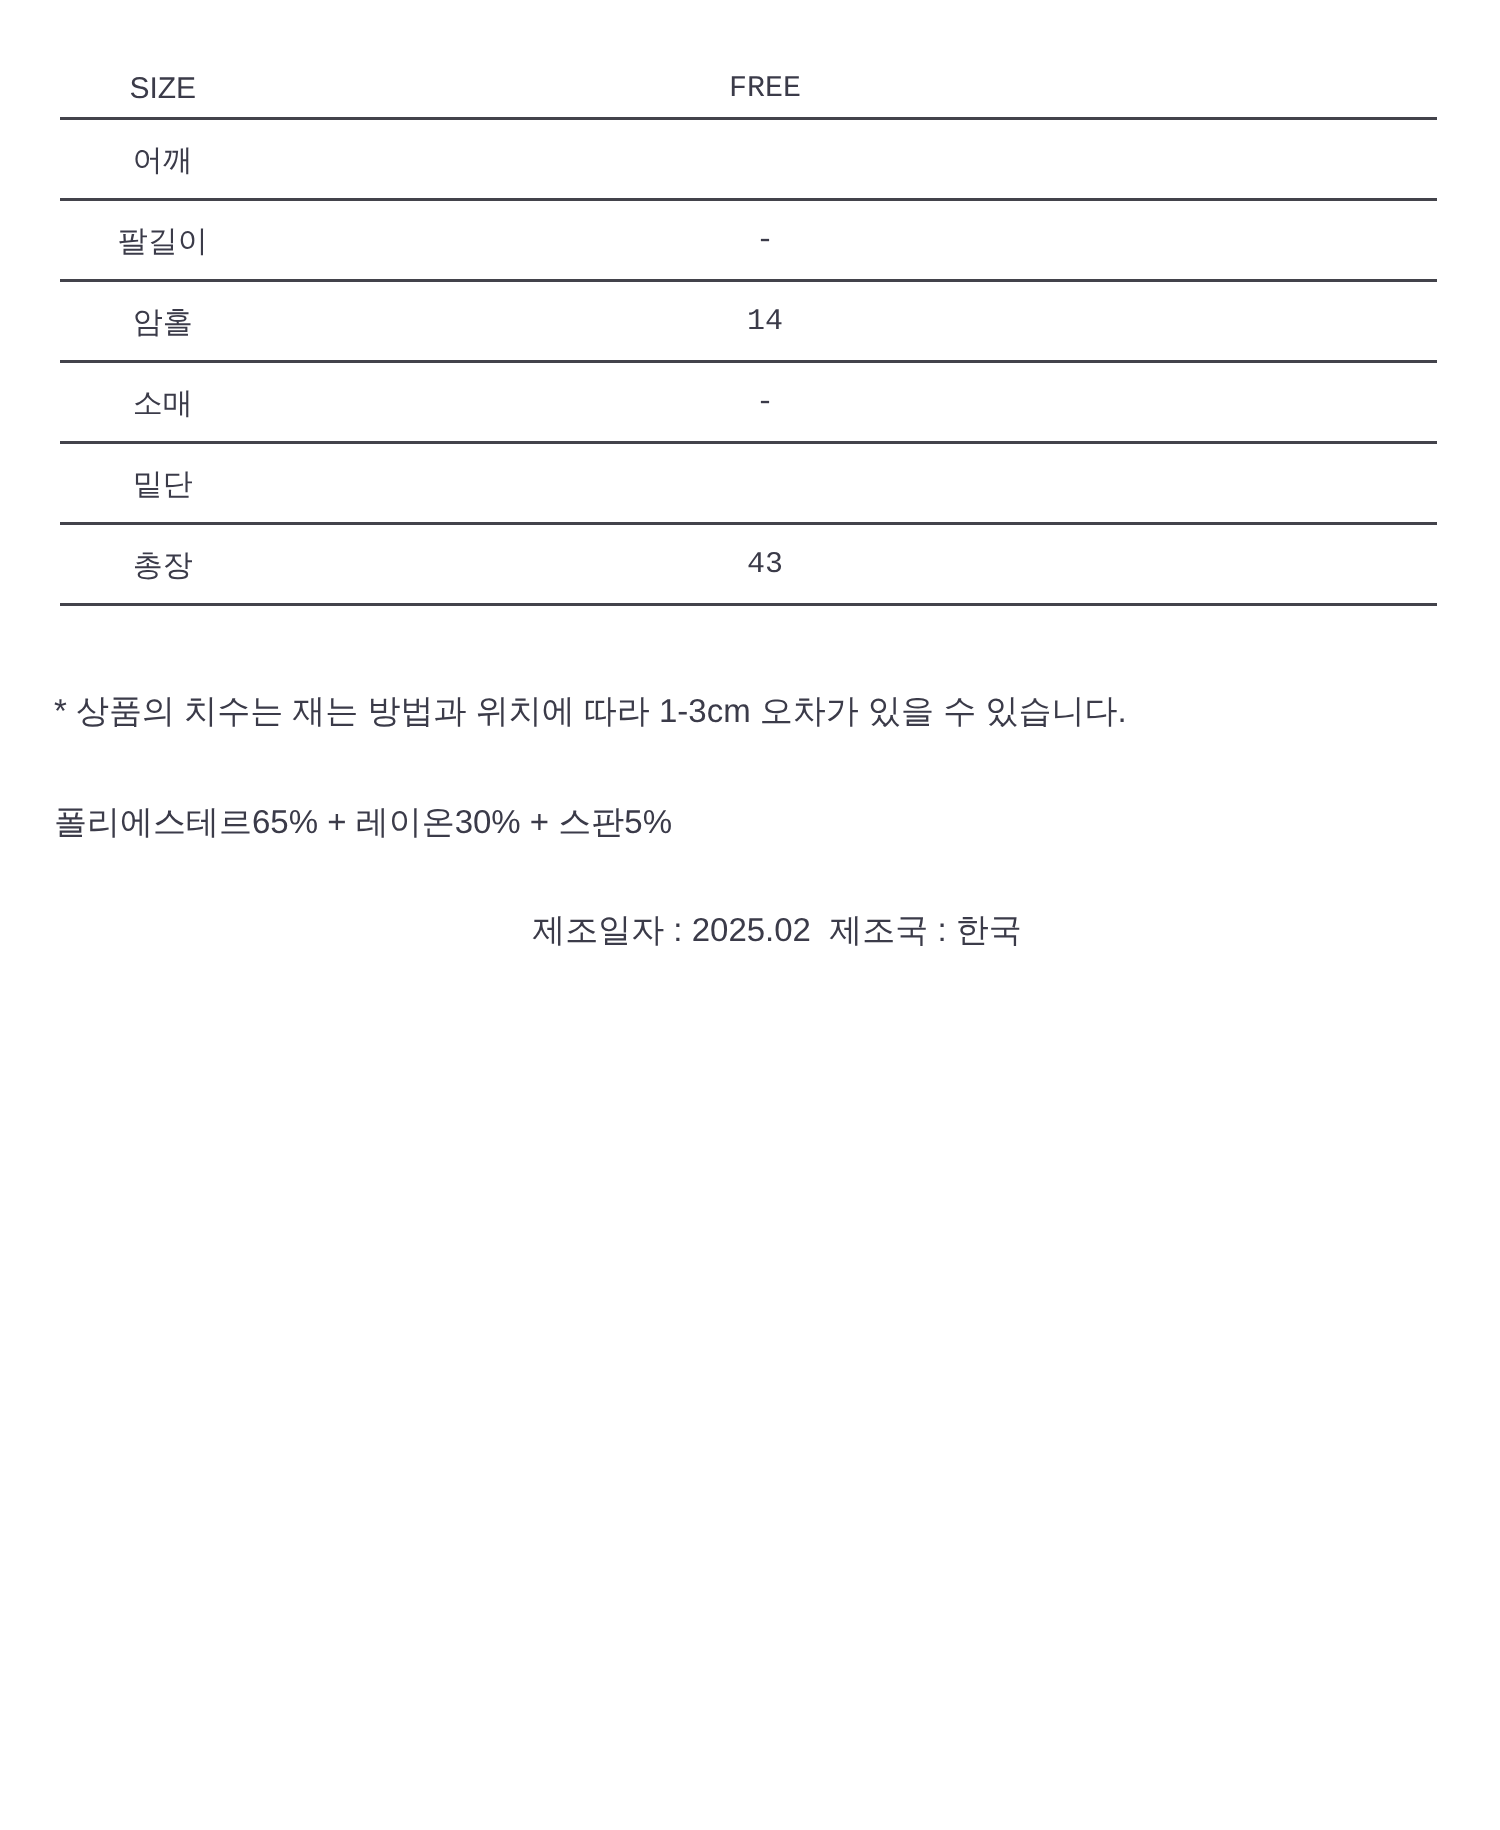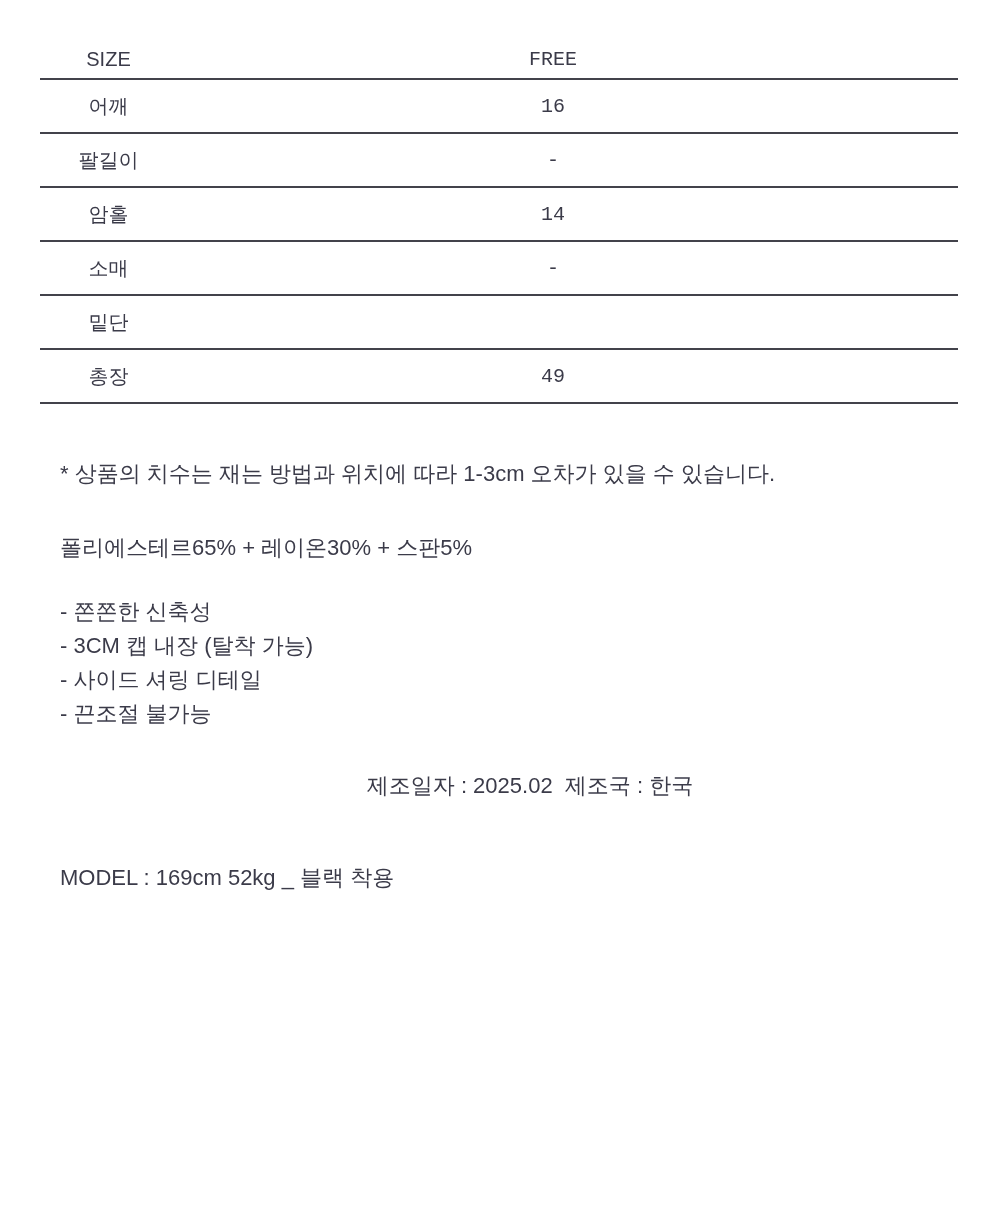--- a/index.html
+++ b/index.html
@@ -24,33 +24,32 @@
   .size-table {
     margin: 40px 42px 0 40px; 
   }
   .t-row {
     display: flex;
     align-items: center;
     box-sizing: border-box;
     height: 54px;
     border-bottom: 2px solid #43434b;
     font-size: 20px;
-    gap: 43px;
   }
   .t-row.header {
     height: 40px;
   }
   .cell {
     text-align: center;
   }
   .cell.label { width: 137px; }
   .cell.value { width: 666px; font-family: Liberation Mono, monospace; }
   
   .info {
-    padding-left: 60px;
+    padding-left: 36px;
     font-size: 22px;
   }
   .line {
     margin: 0;
     line-height: 34px;
     white-space: pre-wrap;
   }
   .note   { margin-top: 53px; }
   .fabric { margin-top: 40px; }
   .list1  { margin-top: 28px; }
@@ -63,58 +62,50 @@
 
 <div class="page">
 
   <div class="size-table">
     <div class="t-row header">
       <div class="cell label">SIZE</div>
       <div class="cell value">FREE</div>
     </div>
     <div class="t-row">
       <div class="cell label">어깨</div>
-      <div class="cell value">16</div>
     </div>
     <div class="t-row">
       <div class="cell label">팔길이</div>
       <div class="cell value">-</div>
     </div>
     <div class="t-row">
       <div class="cell label">암홀</div>
       <div class="cell value">14</div>
     </div>
     <div class="t-row">
       <div class="cell label">소매</div>
       <div class="cell value">-</div>
     </div>
     <div class="t-row">
       <div class="cell label">밑단</div>
     </div>
     <div class="t-row">
       <div class="cell label">총장</div>
-      <div class="cell value">49</div>
+      <div class="cell value">43</div>
     </div>
   </div>
 
   <div class="info">
 
     <p class="line note">* 상품의 치수는 재는 방법과 위치에 따라 1-3cm 오차가 있을 수 있습니다.</p>
 
     <div class="fabric">
       <p class="line">폴리에스테르65% + 레이온30% + 스판5%</p>
     </div>
 
 
-    <div class="list2">
-      <p class="line">- 쫀쫀한 신축성</p>
-      <p class="line">- 3CM 캡 내장 (탈착 가능)</p>
-      <p class="line">- 사이드 셔링 디테일</p>
-      <p class="line">- 끈조절 불가능</p>
-    </div>
 
     <p class="line manu">제조일자 : 2025.02  제조국 : 한국</p>
 
-    <p class="line model">MODEL : 169cm 52kg _ 블랙 착용</p>
 
   </div>
 
 </div>
 
 </body></html>

